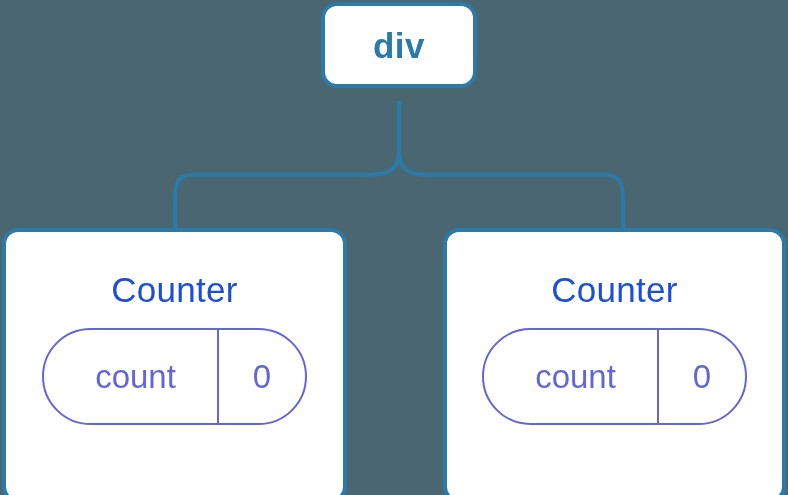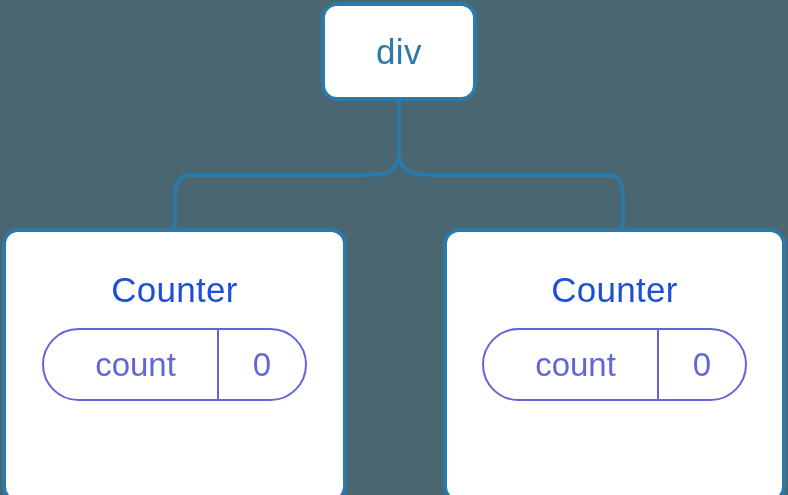--- a/index.html
+++ b/index.html
@@ -41,22 +41,23 @@
     display: flex;
     flex-direction: column;
     align-items: center;
   }
 
   
   .node-root {
     left: 321px;
     top: 2px;
     width: 156px;
-    height: 99px;
+    height: 86px;
     justify-content: center;
+    font-weight: bold;
   }
   .node-root .node-title {
     font-size: 35px;
     color: #2b7aa8;
     line-height: 1;
     letter-spacing: 0.5px;
   }
 
   
   .node-child {
@@ -75,21 +76,21 @@
     line-height: 1;
     letter-spacing: 0.3px;
     margin-bottom: 21px;
   }
 
   
   .pill {
     box-sizing: border-box;
     display: flex;
     align-items: stretch;
-    height: 73px;
+    height: 97px;
     border: 2px solid #6366d8;
     border-radius: 999px;
     background: #ffffff;
     overflow: hidden;
   }
   .node-child.left  .pill { width: 265px; }
   .node-child.right .pill { width: 265px; }
 
   .pill-key,
   .pill-value {

